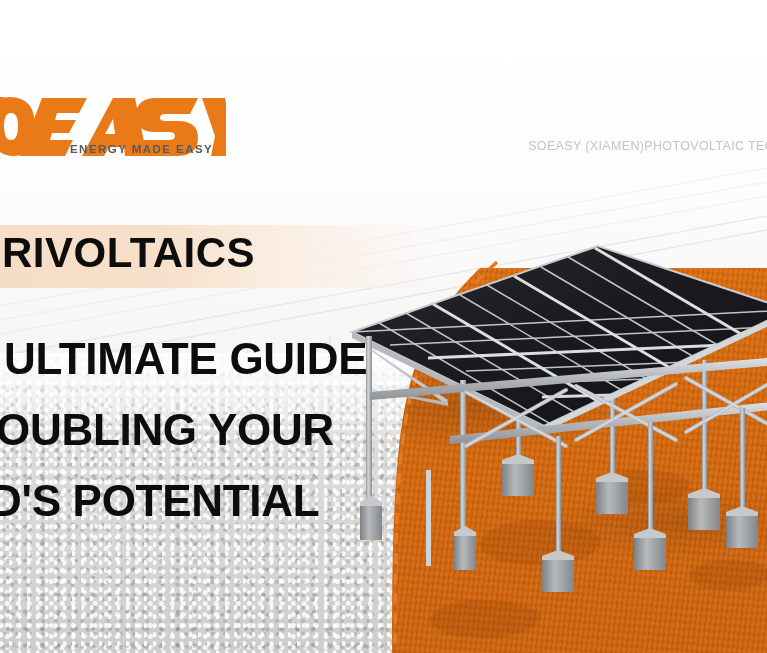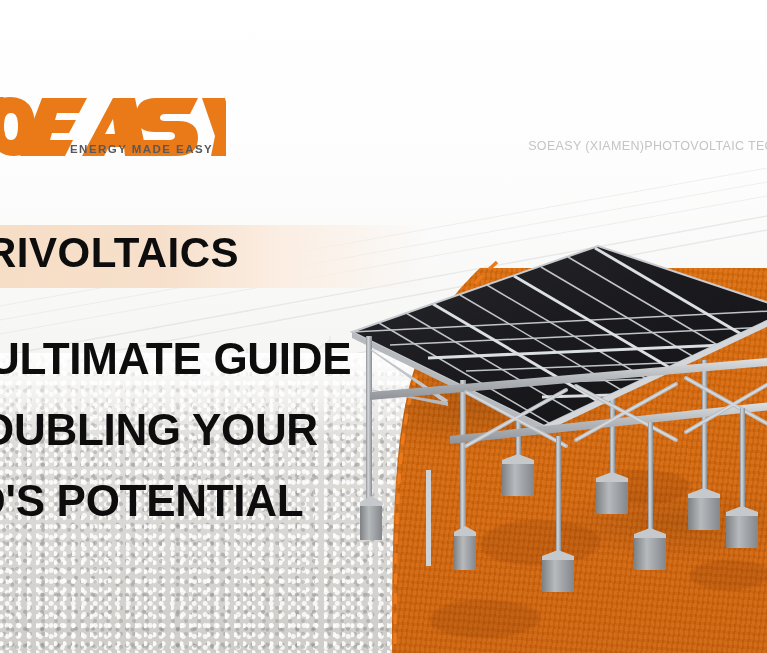--- a/index.html
+++ b/index.html
@@ -141,21 +141,21 @@
     top: 139px;
     font-size: 12.5px;
     letter-spacing: .35px;
     color: #c3c4c6;
     white-space: nowrap;
   }
 
   
   .headline {
     position: absolute;
-    left: 0;
+    left: 16px;
     top: 232px;
     width: 420px;
   }
   .hl-line {
     color: #0d0d0d;
     white-space: nowrap;
     line-height: 1;
   }
   .hl-kicker {
     font-size: 42px;

